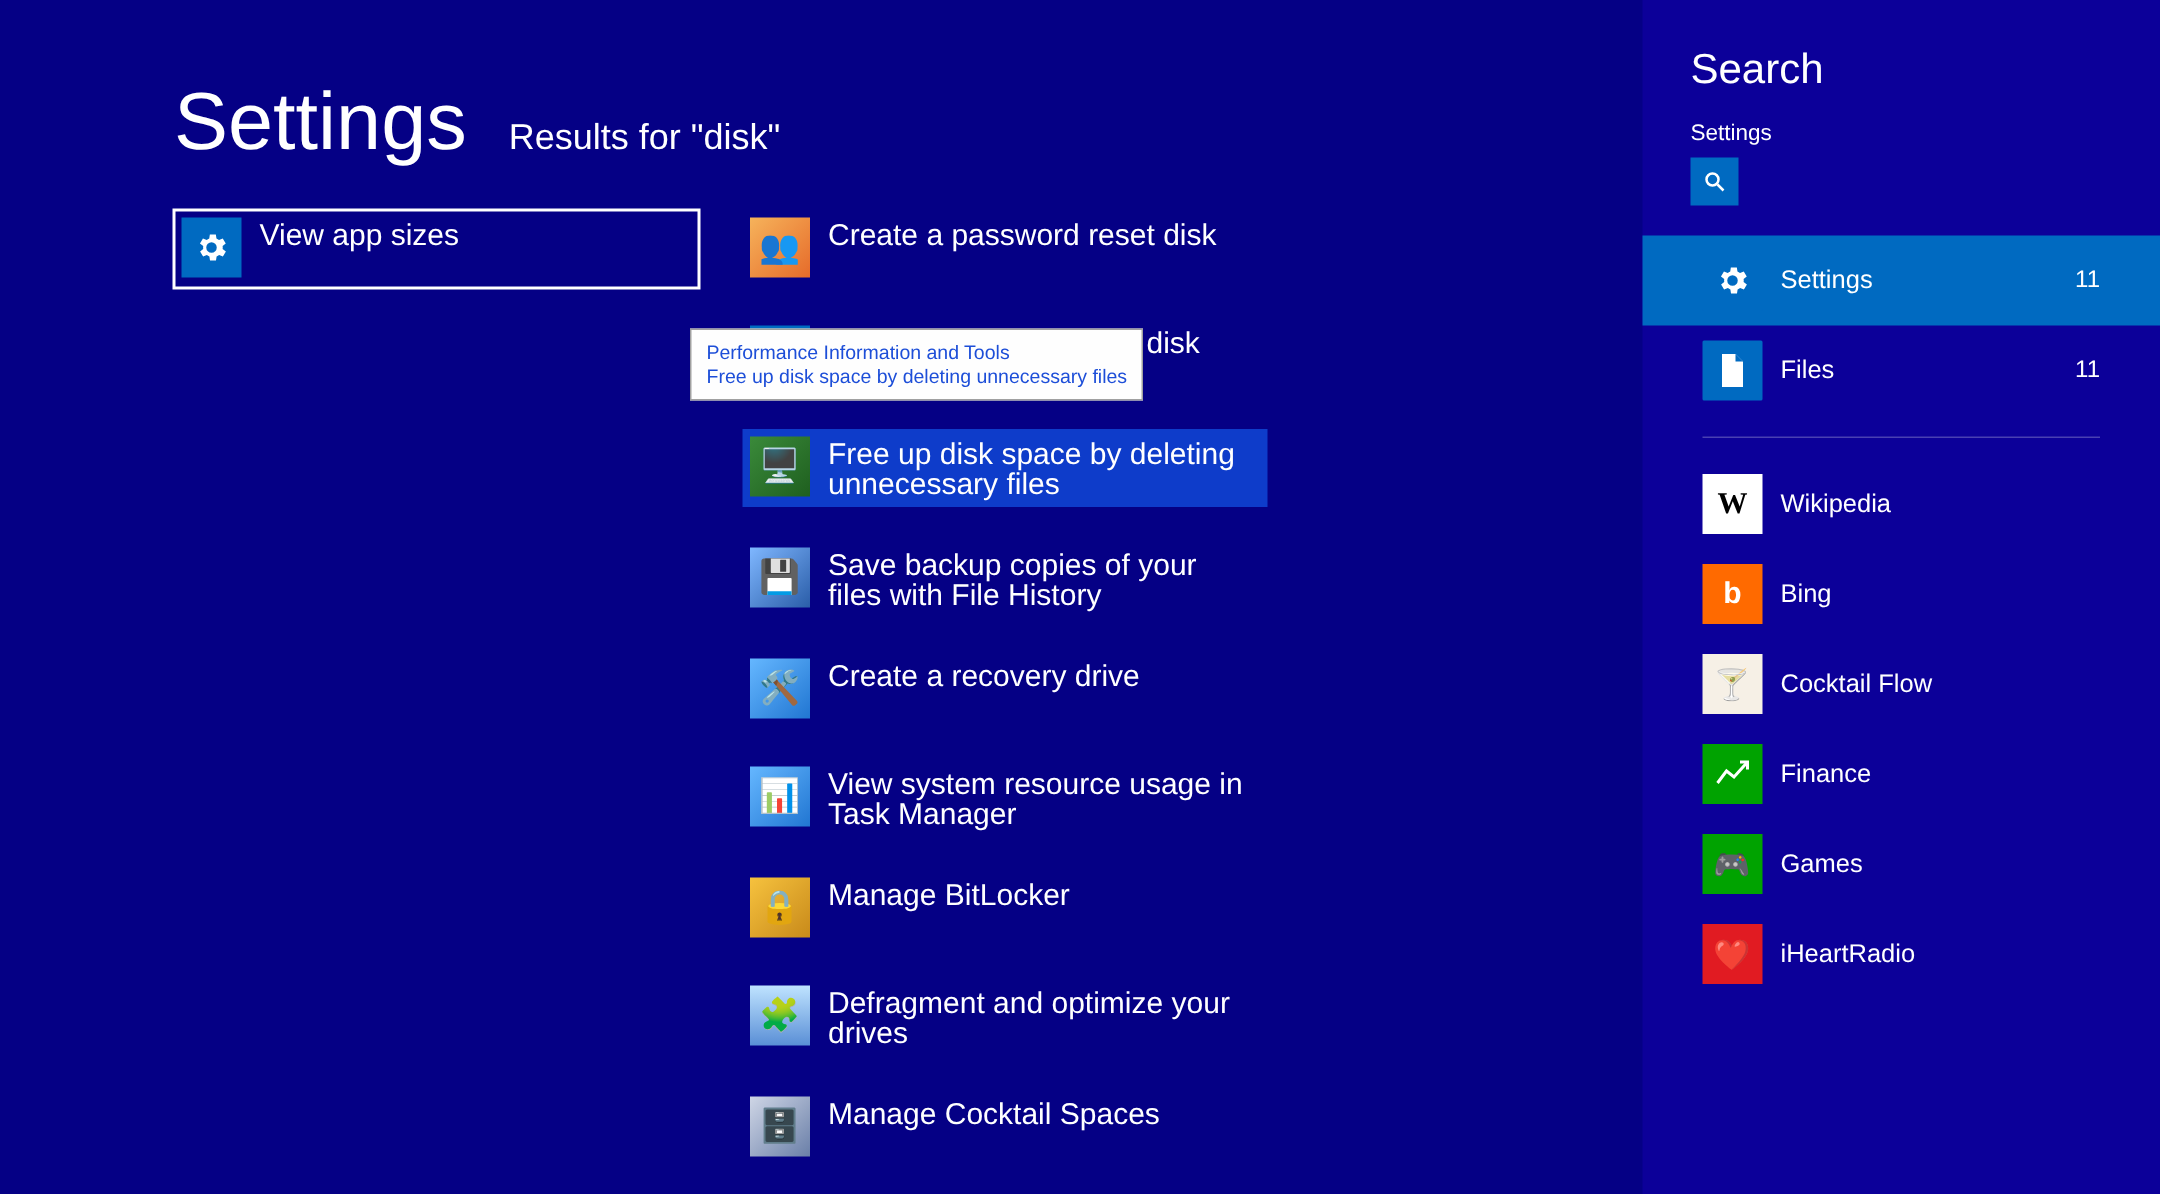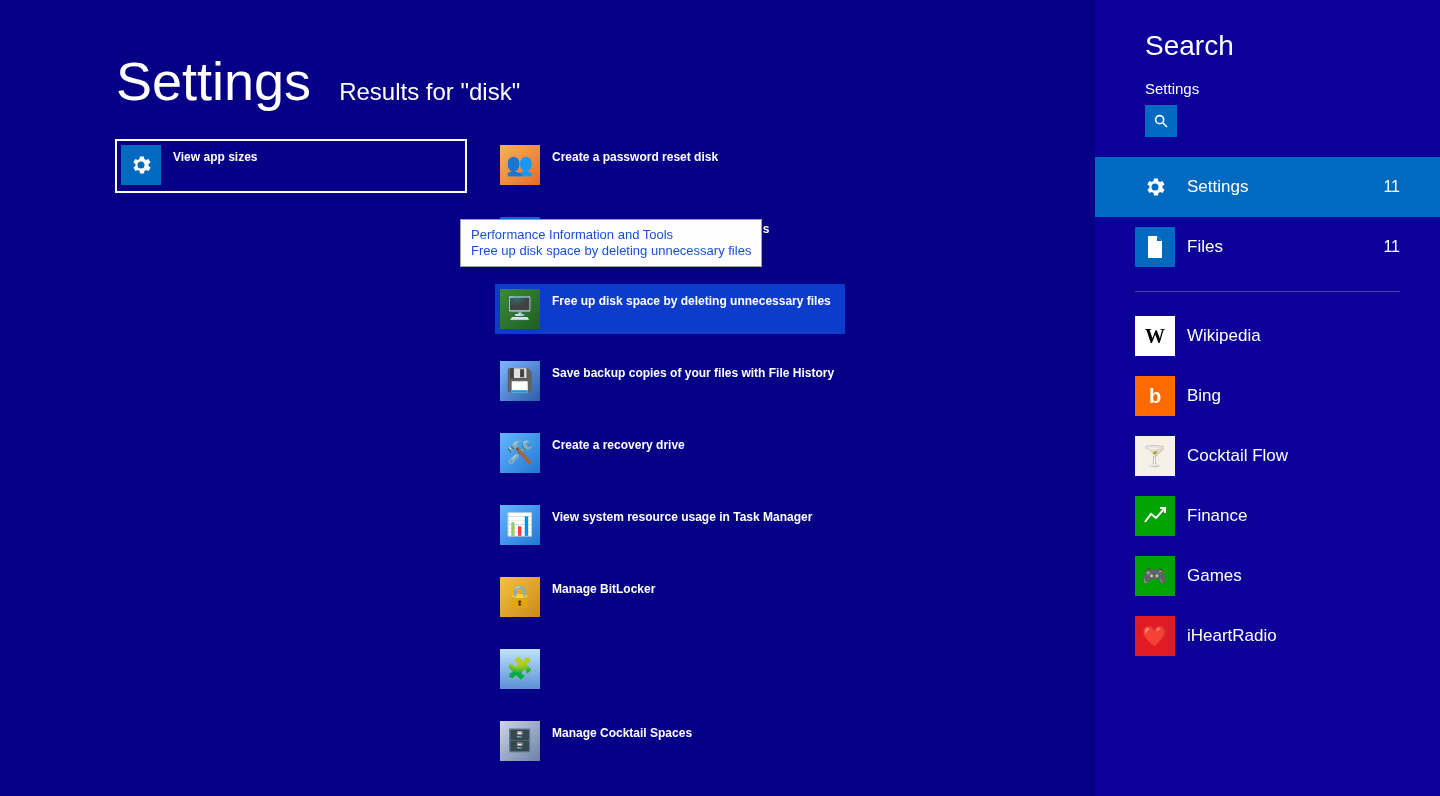--- a/index.html
+++ b/index.html
@@ -66,22 +66,22 @@
 .ricon {
   width: 40px;
   height: 40px;
   flex: 0 0 40px;
   display: flex;
   align-items: center;
   justify-content: center;
   font-size: 22px;
 }
 .rlabel {
-  font-size: 12px;
-  font-weight: 700;
+  font-size: 20px;
+  font-weight: 400;
   line-height: 20px;
   padding-top: 2px;
   max-width: 285px;
 }
 .tooltip {
   position: absolute;
   left: 460px;
   top: 219px;
   background: #fefefe;
   color: #1d4ed8;
@@ -95,21 +95,21 @@
 
 .search-pane {
   position: absolute;
   left: 1095px;
   top: 0;
   width: 345px;
   height: 796px;
   background: #0c0099;
   padding: 30px 0 0 0;
 }
-.search-inner { padding-left: 50px; padding-right: 40px; }
+.search-inner { padding-left: 32px; padding-right: 40px; }
 .search-title {
   font-size: 28px;
   font-weight: 300;
   margin-bottom: 18px;
 }
 .search-sub {
   font-size: 15px;
   margin-bottom: 8px;
 }
 .search-row {
@@ -266,20 +266,21 @@
     <div class="result">
       <div class="ricon bg-gradient1">📊</div>
       <div class="rlabel">View system resource usage in Task Manager</div>
     </div>
     <div class="result">
       <div class="ricon bg-locker">🔒</div>
       <div class="rlabel">Manage BitLocker</div>
     </div>
     <div class="result">
       <div class="ricon bg-gradient3">🧩</div>
+      <div class="rlabel">Defragment and optimize your drives</div>
     </div>
     <div class="result">
       <div class="ricon bg-drive">🗄️</div>
       <div class="rlabel">Manage Cocktail Spaces</div>
     </div>
     <div class="result">
       
       
     </div>
   </div>

